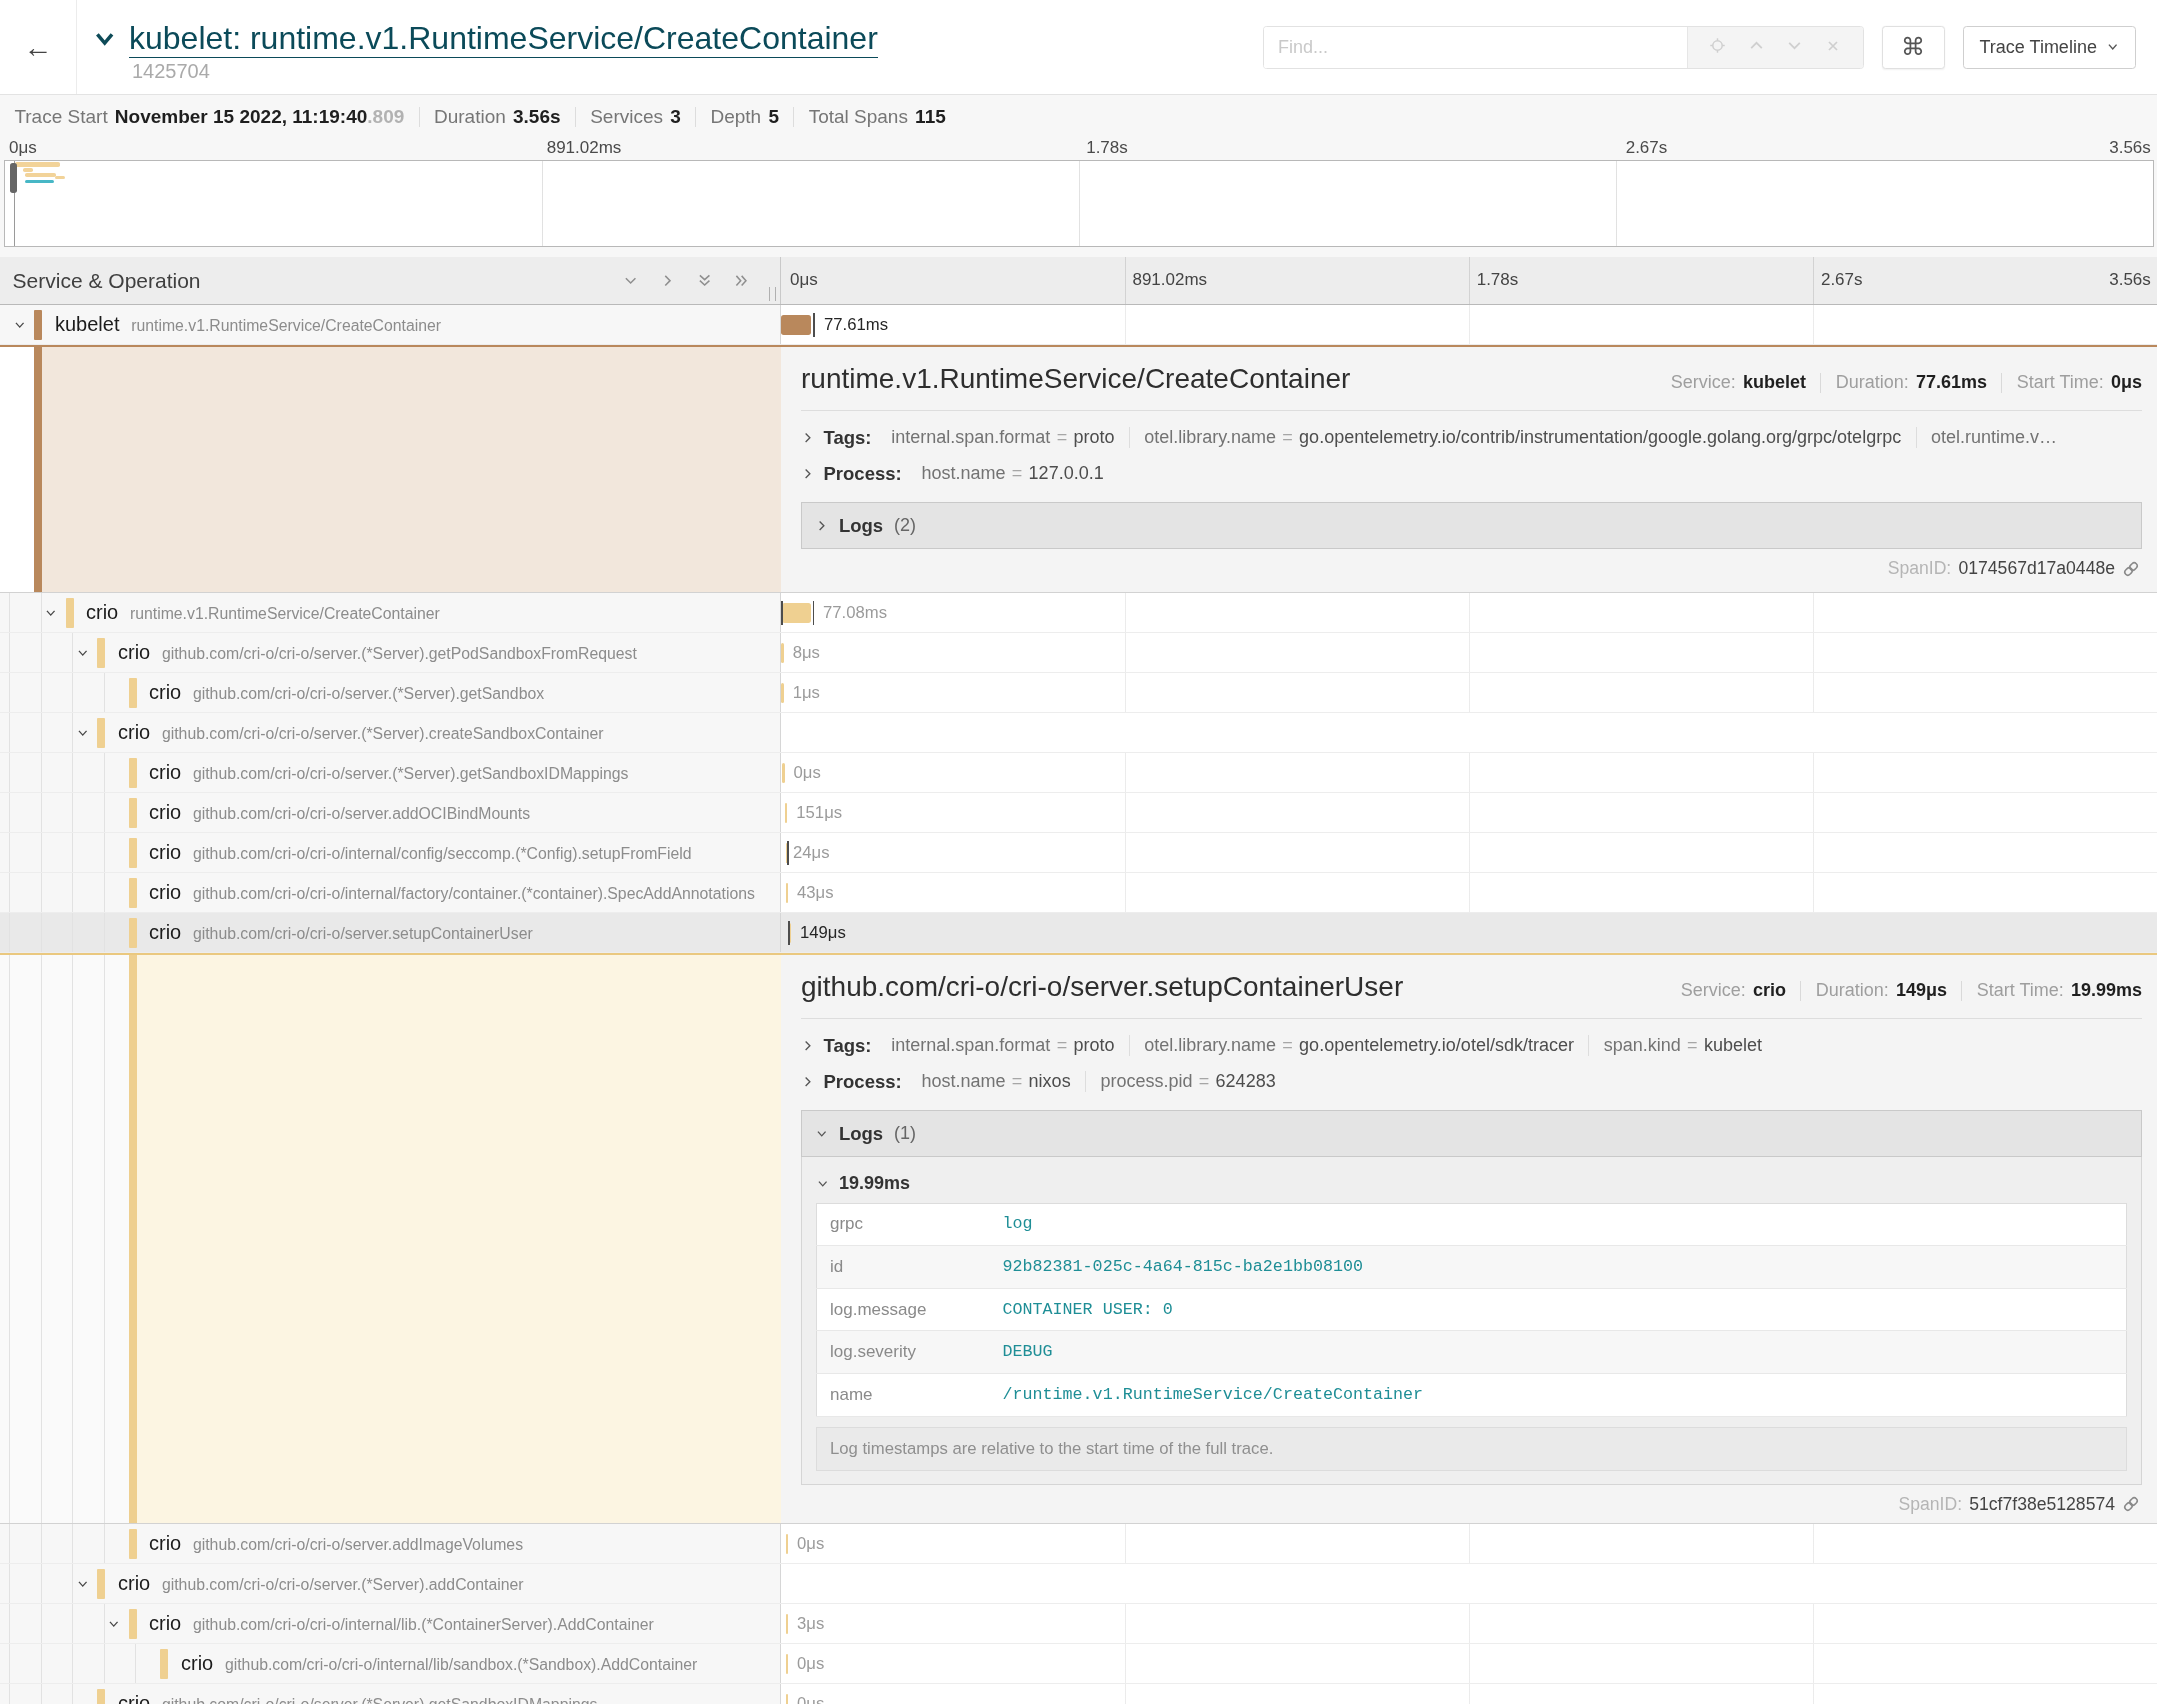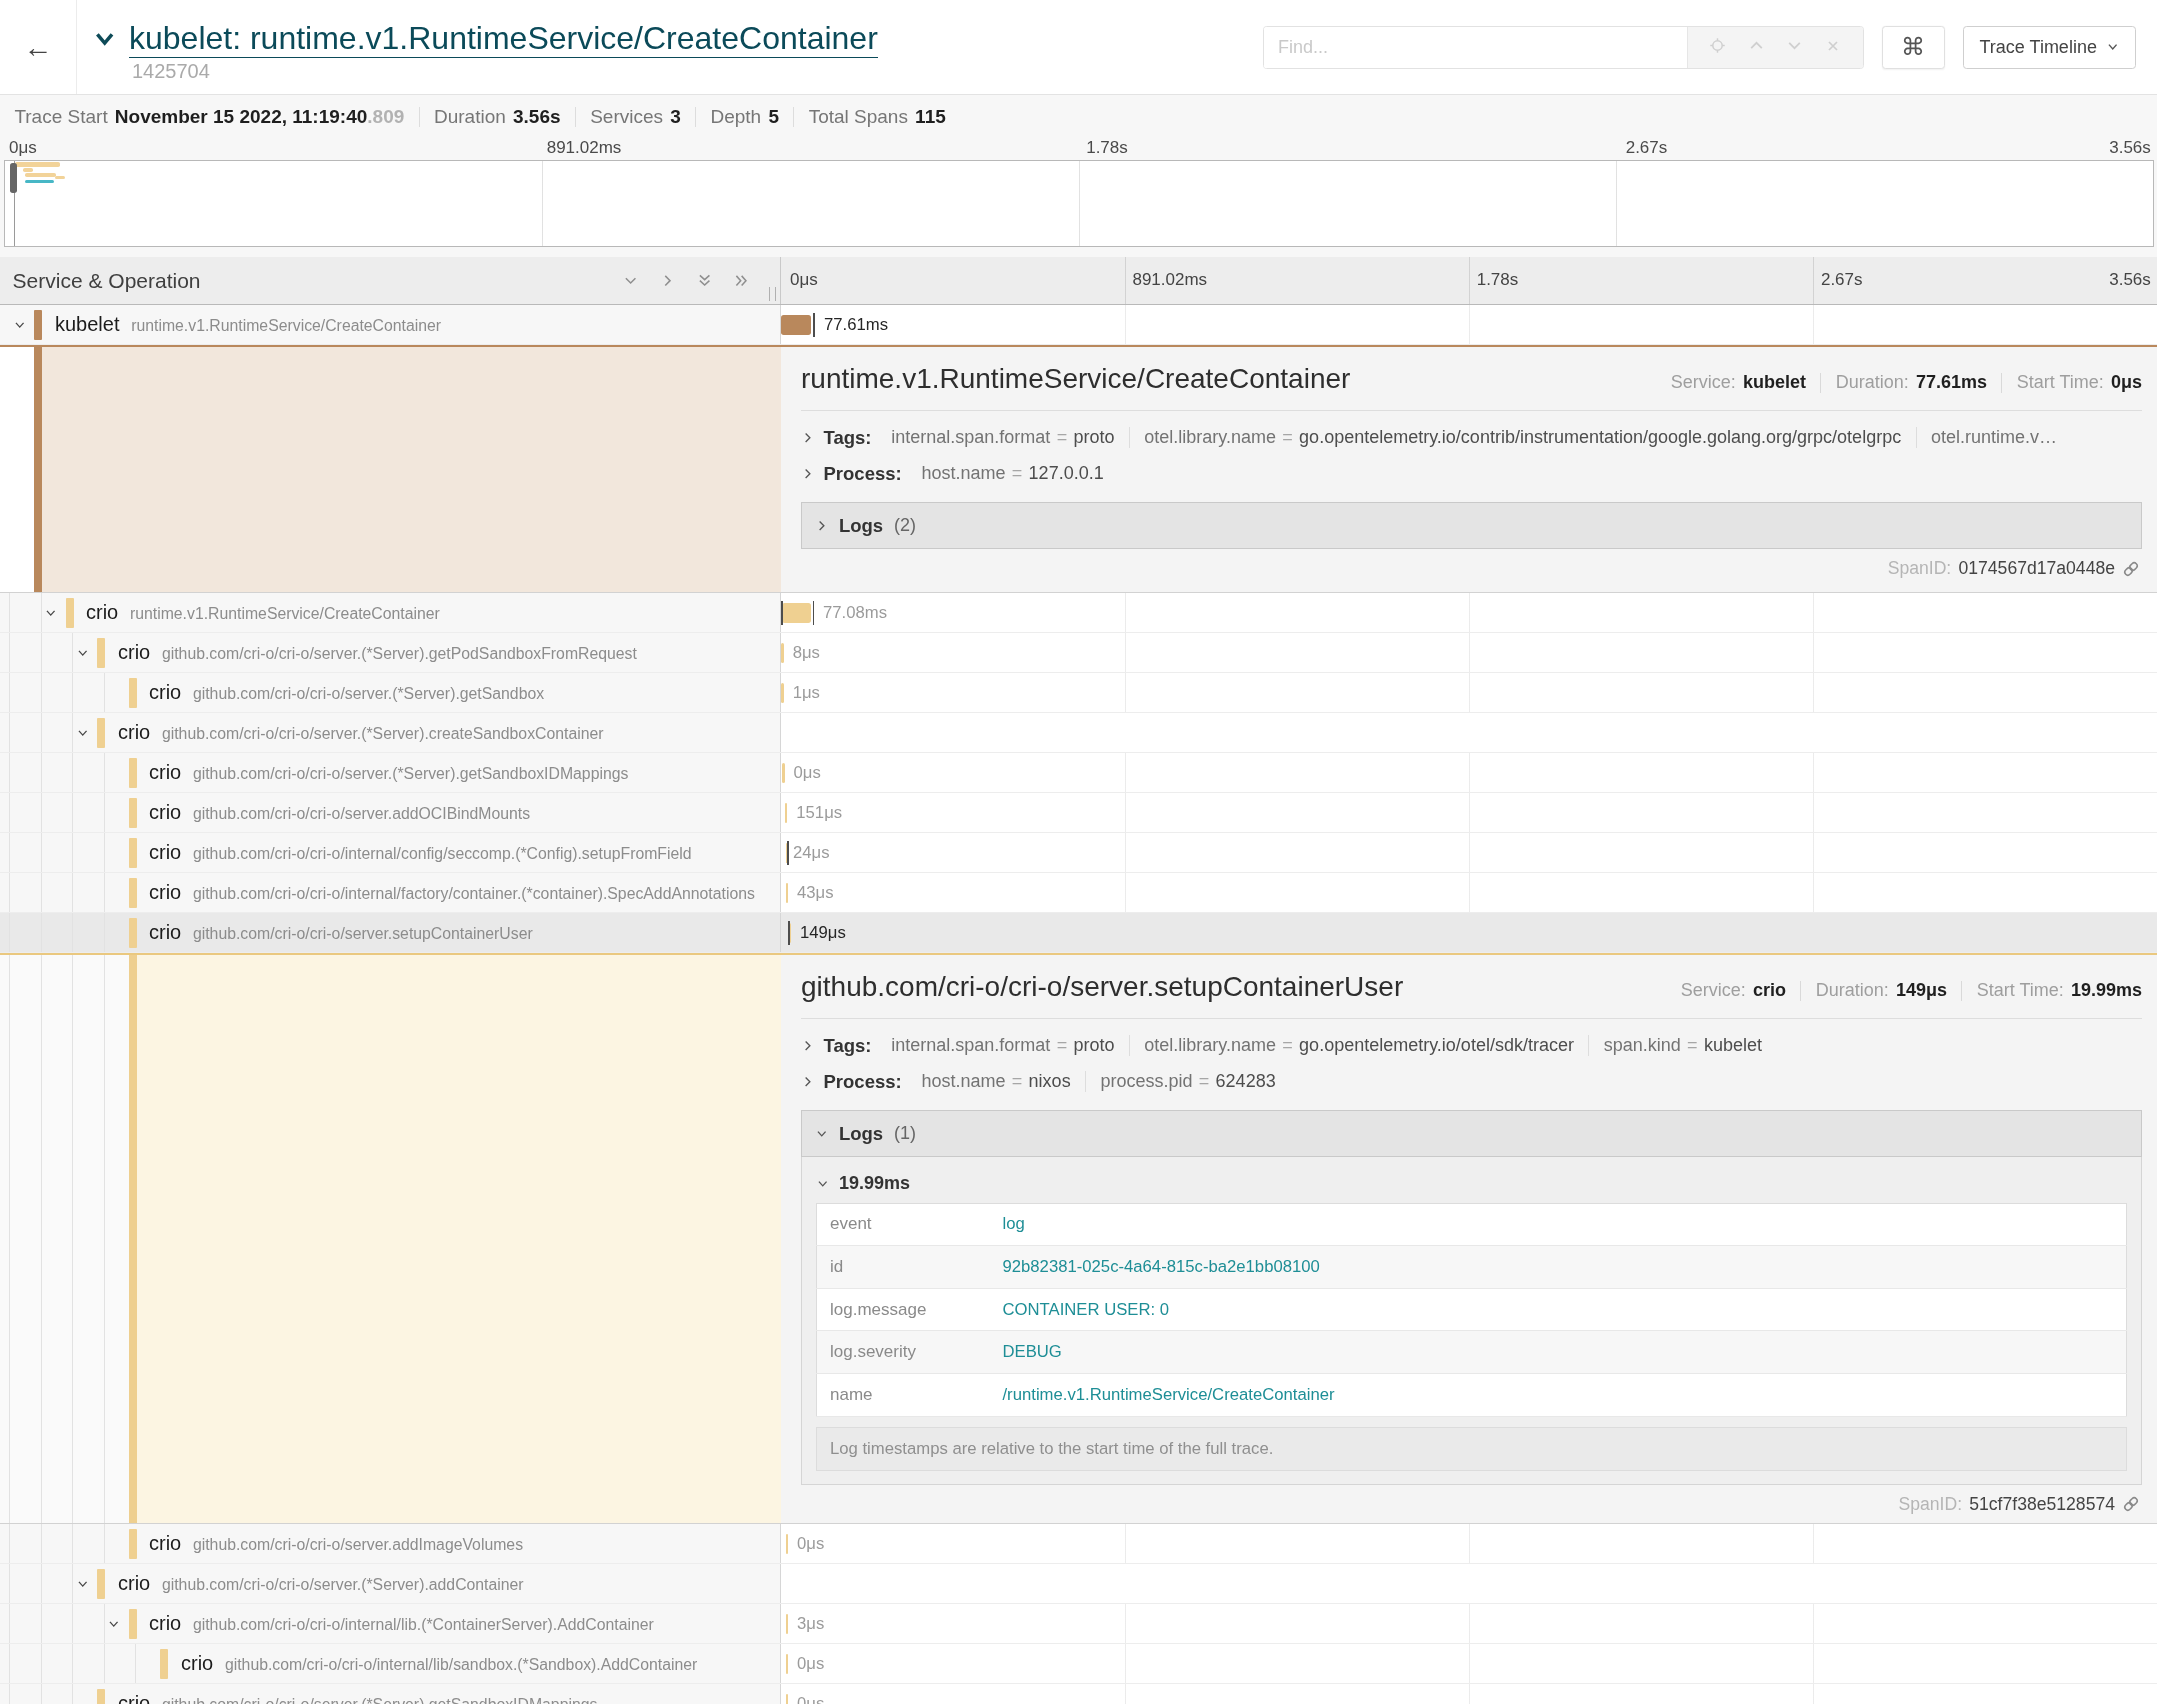--- a/index.html
+++ b/index.html
@@ -106,21 +106,21 @@
   .logsbar{height:47px;background:#e4e4e4;border:0.9px solid #c9c9c9;display:flex;align-items:center;
     padding:0 12.6px;gap:10.8px;margin-top:10.8px;cursor:pointer}
   .logs-label{font-weight:bold;font-size:18.5px;color:#333}
   .logs-count{color:#666;font-size:18px}
   .logs-body{background:#efefef;border:0.9px solid #d5d5d5;border-top:none;padding:7.2px 14.4px 12.6px}
   .log-entry-hdr{display:flex;align-items:center;gap:9px;height:38px;font-weight:bold;font-size:18px;color:#333;cursor:pointer}
   table.log-table{width:100%;border-collapse:collapse;background:#fff;border:0.9px solid #dcdcdc}
   .log-table td{border-bottom:0.9px solid #e8e8e8;padding:10.8px 12.6px;font-size:17px;vertical-align:top}
   .log-table tr:nth-child(even){background:#f7f7f7}
   .log-table td.k{width:173px;color:#8a8a8a}
-  .log-table td.v{font-family:Liberation Sans, sans-serif;color:#1e8e96;font-size:16.7px}
+  .log-table td.v{font-family:Liberation Mono, monospace;color:#1e8e96;font-size:16.7px}
   .log-note{margin-top:10.8px;background:#eaeaea;border:0.9px solid #dcdcdc;color:#8f8f8f;
     font-size:16.7px;padding:10.8px 12.6px}
   .spanid-row{display:flex;justify-content:flex-end;align-items:center;gap:7.2px;margin-top:9px;
     font-size:17.6px;padding-right:1.8px}
   .sid-label{color:#b5b5b5}
   .sid-val{color:#444}
   .linkicon{display:flex;cursor:pointer}
 </style>
 </head>
 <body>
@@ -560,21 +560,21 @@
       <div class="logs-body">
         <div class="log-entry-hdr">
           <svg width="13.5" height="13.5" viewBox="0 0 16 16">
               <path d="M3.5 5.5 L8 10.5 L12.5 5.5" fill="none" stroke="#555" stroke-width="1.6"></path>
             </svg>
           <span>19.99ms</span>
         </div>
         <table class="log-table">
           <tbody>
               <tr>
-                <td class="k">event</td>
+                <td class="k">grpc</td>
                 <td class="v">log</td>
               </tr>
               <tr>
                 <td class="k">id</td>
                 <td class="v">92b82381-025c-4a64-815c-ba2e1bb08100</td>
               </tr>
               <tr>
                 <td class="k">log.message</td>
                 <td class="v">CONTAINER USER: 0</td>
               </tr>

